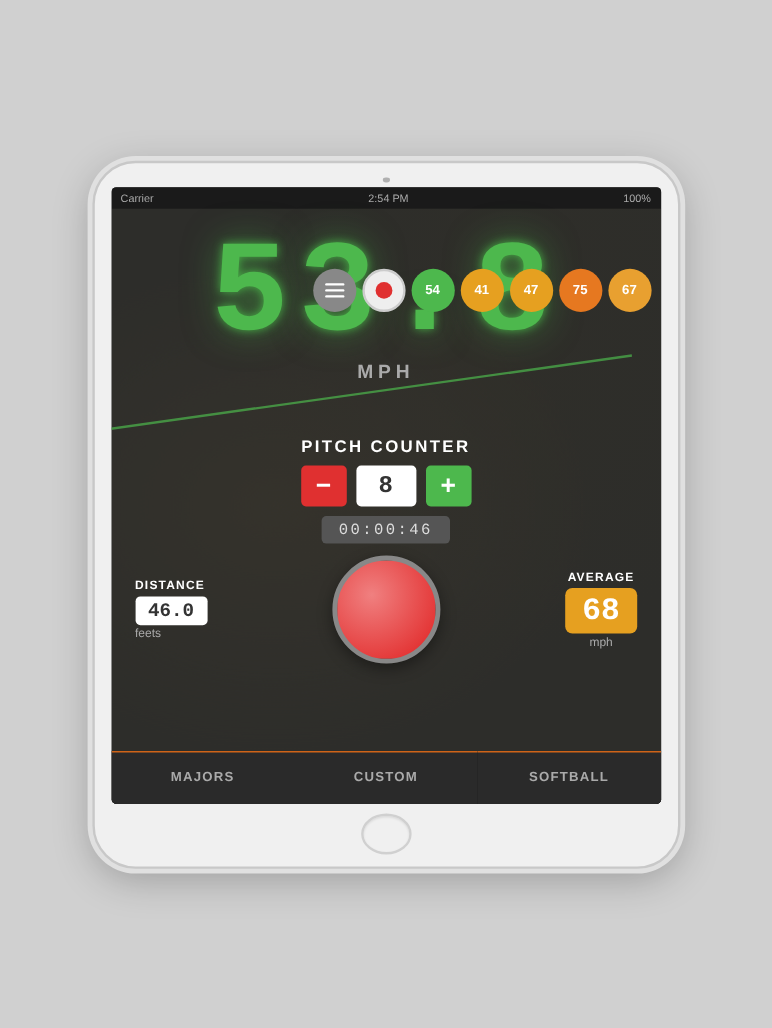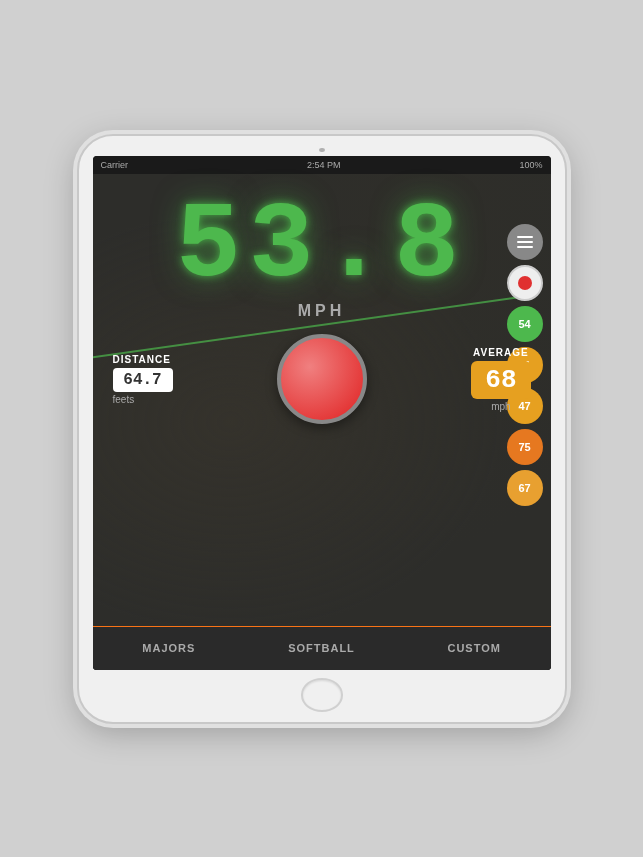--- a/index.html
+++ b/index.html
@@ -94,21 +94,21 @@
       transform: rotate(-8deg);
       transform-origin: left center;
       opacity: 0.7;
     }
 
     .side-buttons {
       position: absolute;
       right: 8px;
       top: 50px;
       display: flex;
-      flex-direction: column;
+      flex-direction: row;
       gap: 5px;
       align-items: center;
     }
 
     .side-btn {
       width: 36px;
       height: 36px;
       border-radius: 50%;
       display: flex;
       align-items: center;
@@ -379,47 +379,56 @@
           <span>47</span>
         </div>
         <div class="side-btn orange">
           <span>75</span>
         </div>
         <div class="side-btn light-orange">
           <span>67</span>
         </div>
       </div>
 
+      <div class="middle-section">
+        <div class="pitch-counter-label">PITCH COUNTER</div>
+        <div class="pitch-counter-controls">
+          <button class="counter-btn minus">−</button>
+          <div class="counter-display">8</div>
+          <button class="counter-btn plus">+</button>
+        </div>
+        <div class="timer-display">00:00:46</div>
+      </div>
 
       <div class="bottom-section">
 
         <div class="distance-block">
           <div class="distance-label">DISTANCE</div>
-          <div class="distance-value">64.7</div>
+          <div class="distance-value">46.0</div>
           <div class="distance-unit">feets</div>
         </div>
 
         <div class="big-record-btn"></div>
 
         <div class="average-block">
           <div class="average-label">AVERAGE</div>
           <div class="average-value">68</div>
           <div class="average-unit">mph</div>
         </div>
       </div>
 
       <div class="tab-bar" style="margin-top: auto;">
         <div class="tab-item inactive">
           <span style="white-space: pre-line; text-align: center; display: block;">MAJORS</span>
         </div>
         <div class="tab-item inactive">
+          <span style="white-space: pre-line; text-align: center; display: block;">CUSTOM</span>
+        </div>
+        <div class="tab-item inactive">
           <span style="white-space: pre-line; text-align: center; display: block;">SOFTBALL</span>
-        </div>
-        <div class="tab-item inactive">
-          <span style="white-space: pre-line; text-align: center; display: block;">CUSTOM</span>
         </div>
       </div>
 
     </div>
   </div>
 
   <div class="home-button"></div>
 </div>
 
 </body></html>

